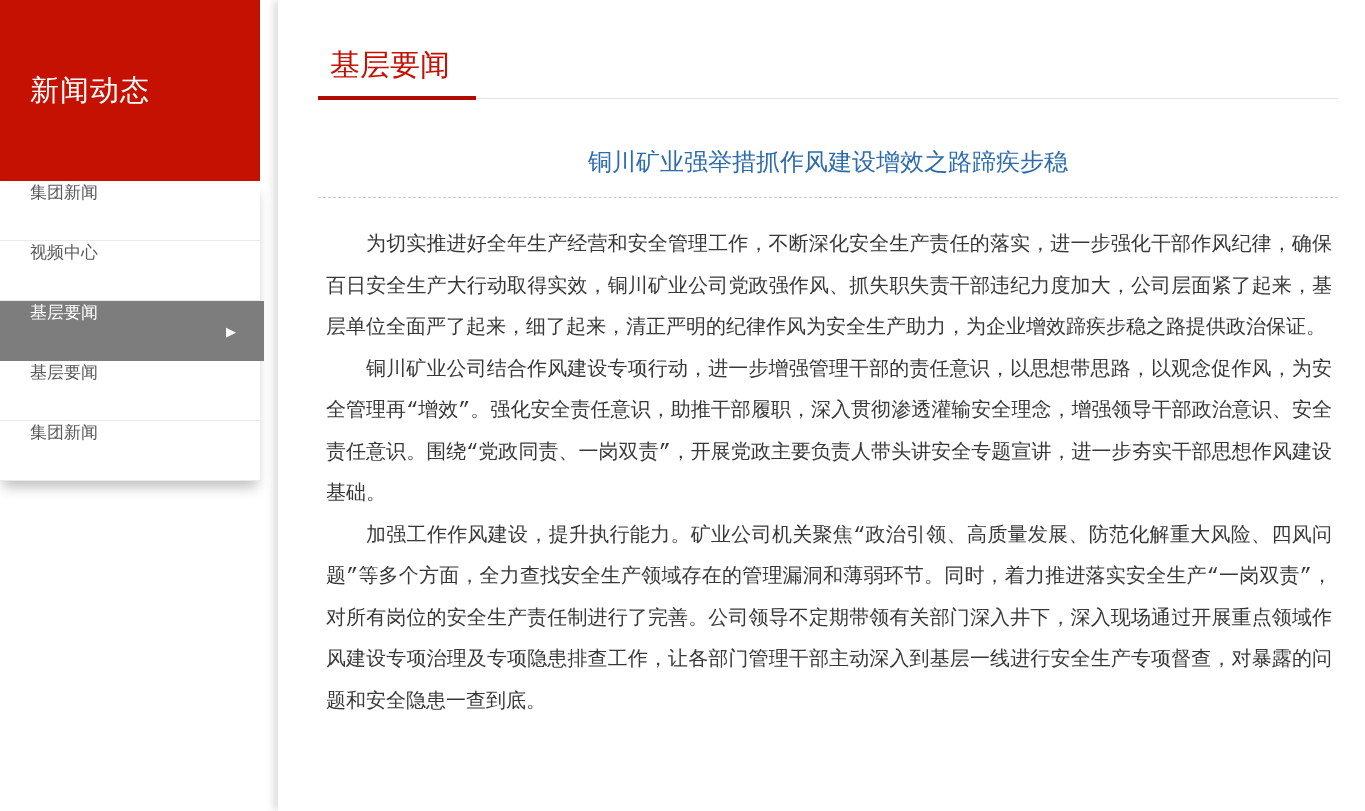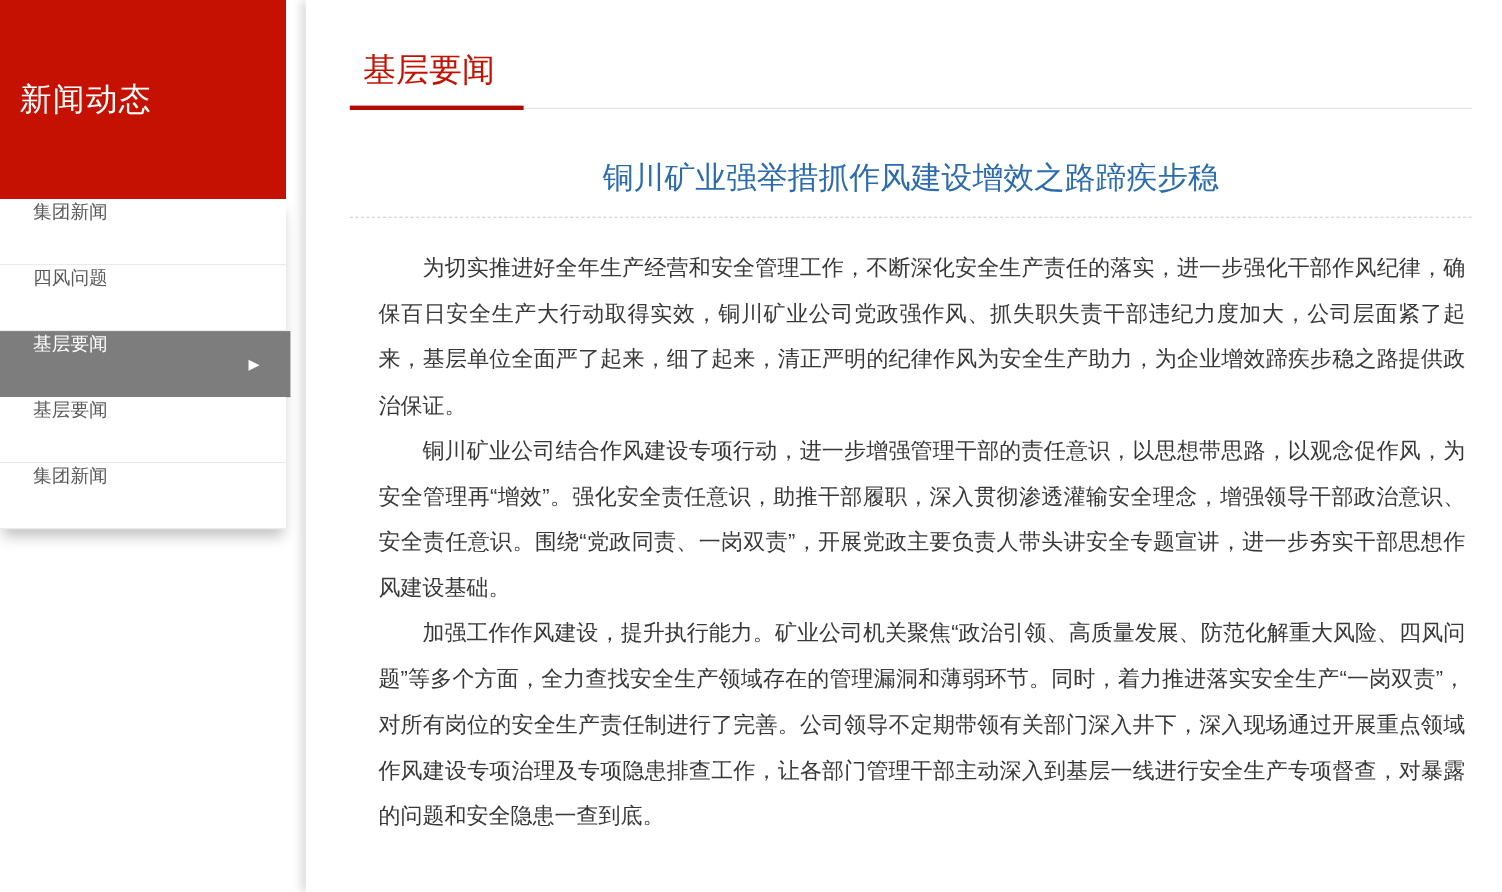--- a/index.html
+++ b/index.html
@@ -9,21 +9,21 @@
     background: #ffffff;
     font-family: "Liberation Sans", "DejaVu Sans", sans-serif;
     overflow: hidden;
   }
   
   .sidebar {
     position: absolute; left: 0; top: 0; width: 260px; z-index: 3;
   }
   .sidebar-header {
     height: 181px; background: #c51102; color: #ffffff;
-    display: flex; align-items: center; padding-left: 18px;
+    display: flex; align-items: center; padding-left: 30px;
     font-size: 29px; letter-spacing: 1px;
   }
   .sidebar-menu {
     background: #ffffff;
     box-shadow: 0 9px 12px -3px rgba(0,0,0,0.25);
   }
   .menu-item {
     height: 60px; display: flex; align-items: flex-start;
     padding-left: 30px; font-size: 17px; color: #595959;
     border-bottom: 1px solid #eaeaea; cursor: pointer;
@@ -52,53 +52,54 @@
   .section-title {
     margin: 0 0 0 12px; font-size: 30px; font-weight: 400;
     color: #c51102; line-height: 42px;
   }
   .red-bar {
     position: absolute; left: 0; bottom: -2px;
     width: 158px; height: 4px; background: #b20c02;
   }
   .article-title {
     margin: 46px 0 0 0; text-align: center;
-    font-size: 28px; font-weight: 400; color: #2c6cad; line-height: 34px;
+    font-size: 24px; font-weight: 400; color: #2c6cad; line-height: 34px;
   }
   .article-meta {
     margin-top: 22px; text-align: center;
     font-size: 16px; color: #2b2b2b; line-height: 20px;
   }
   .article-meta .meta-group { margin: 0 17px; }
   .article-meta .meta-value { margin-left: 7px; }
   .dashed-divider {
     margin-top: 18px; height: 0;
     border-bottom: 1px dashed #cccccc;
   }
   .article-body {
-    margin: 26px 6px 0 26px;
+    margin: 26px 6px 0 8px;
     font-size: 20px; line-height: 41.5px; color: #383838;
     text-align: justify;
+    font-family: Liberation Mono, monospace;
   }
   .article-body p { margin: 0; text-indent: 2em; }
   .article-body p.subhead { font-weight: bold; color: #222222; }
 </style>
 </head>
 <body>
 
 <div class="sidebar">
   <div class="sidebar-header">
     <span>新闻动态</span>
   </div>
   <div class="sidebar-menu">
     <div class="menu-item">
       <span>集团新闻</span>
     </div>
     <div class="menu-item">
-      <span>四风问题</span>
+      <span>视频中心</span>
     </div>
     <div class="menu-item active">
       <span>基层要闻</span>
       <span class="arrow">▶</span>
     </div>
     <div class="menu-item">
       <span>基层要闻</span>
     </div>
     <div class="menu-item">
       <span>集团新闻</span>

